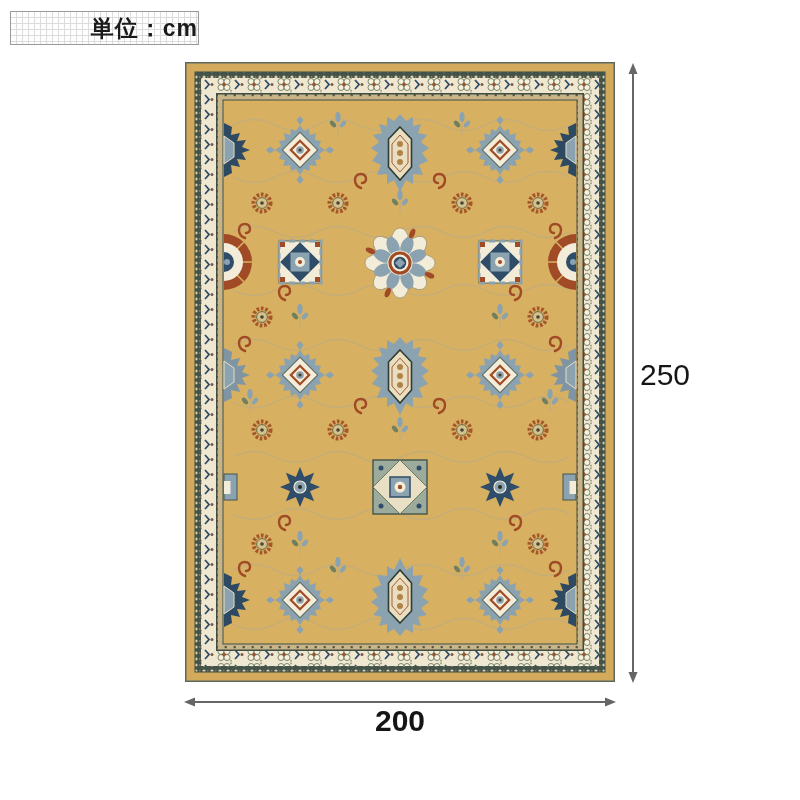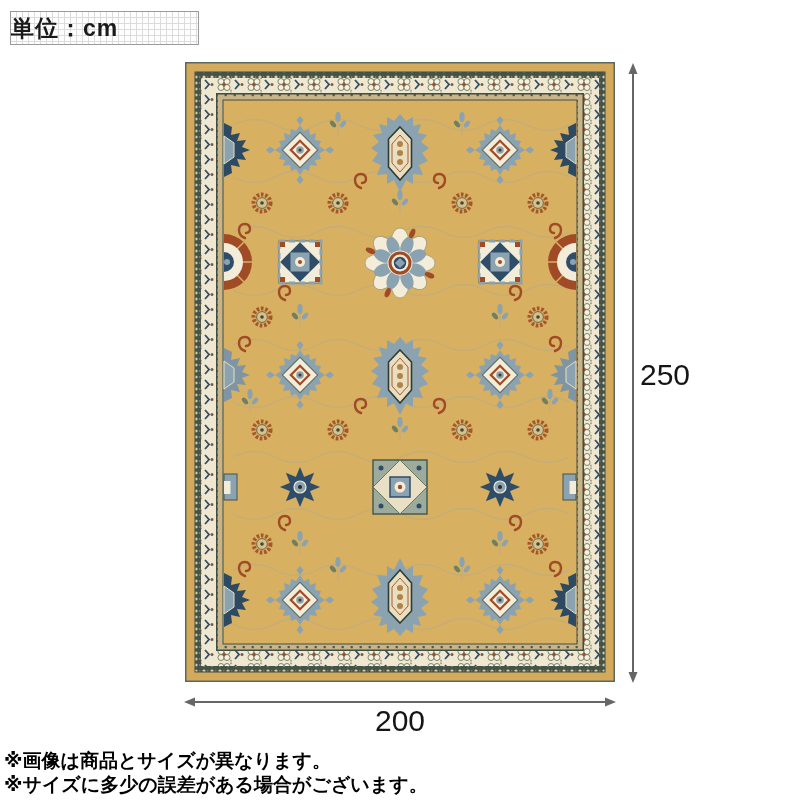--- a/index.html
+++ b/index.html
@@ -3,28 +3,28 @@
 <meta charset="utf-8">
 <style>
   html,body{margin:0;padding:0;background:#fff;}
   .canvas{position:relative;width:800px;height:800px;background:#fff;overflow:hidden;
           font-family:"Liberation Sans","DejaVu Sans",sans-serif;color:var(--c-ink,#111);}
   .unit-box{position:absolute;left:10px;top:11px;width:187px;height:32px;
     border:1px solid #9a9a9a;
     background-color:#fefefe;
     background-image:repeating-linear-gradient(to bottom,transparent 0 5px,#dcdcdc 5px 6px),
                      repeating-linear-gradient(to right,transparent 0 5px,#dcdcdc 5px 6px);
-    display:flex;align-items:center;justify-content:flex-start;}
+    display:flex;align-items:center;justify-content:flex-end;}
   .unit-box span{font-size:23px;font-weight:600;letter-spacing:1px;color:#1a1a1a;}
   .rug-wrap{position:absolute;left:185px;top:62px;width:430px;height:620px;}
   .dim-v{position:absolute;left:624px;top:62px;}
   .dim-h{position:absolute;left:183px;top:694px;}
   .dim-label{position:absolute;font-size:30px;font-weight:500;color:#151515;}
   .dim-label.h250{left:640px;top:358px;text-align:right;}
-  .dim-label.w200{left:183px;top:704px;width:434px;text-align:center;}
+  .dim-label.w200{left:183px;top:704px;width:434px;text-align:center;font-weight:bold;}
   .notes{position:absolute;left:4px;top:749px;font-size:19px;font-weight:700;line-height:24px;color:#000;}
 </style>
 </head>
 <body>
 
 <div class="canvas">
 
   <div class="unit-box">
     <span>単位：cm</span>
   </div>
@@ -281,18 +281,14 @@
   </svg>
   <div class="dim-label h250">250</div>
 
   <svg class="dim-h" width="434" height="16">
     <line x1="10" y1="8" x2="424" y2="8" stroke="var(--c-arrow)" stroke-width="2"></line>
     <path d="M1 8 L12 3.5 L12 12.5 Z" fill="var(--c-arrow)"></path>
     <path d="M433 8 L422 3.5 L422 12.5 Z" fill="var(--c-arrow)"></path>
   </svg>
   <div class="dim-label w200">200</div>
 
-  <div class="notes">
-    <div>※画像は商品とサイズが異なります。</div>
-    <div>※サイズに多少の誤差がある場合がございます。</div>
-  </div>
 
 </div>
 
 </body></html>

